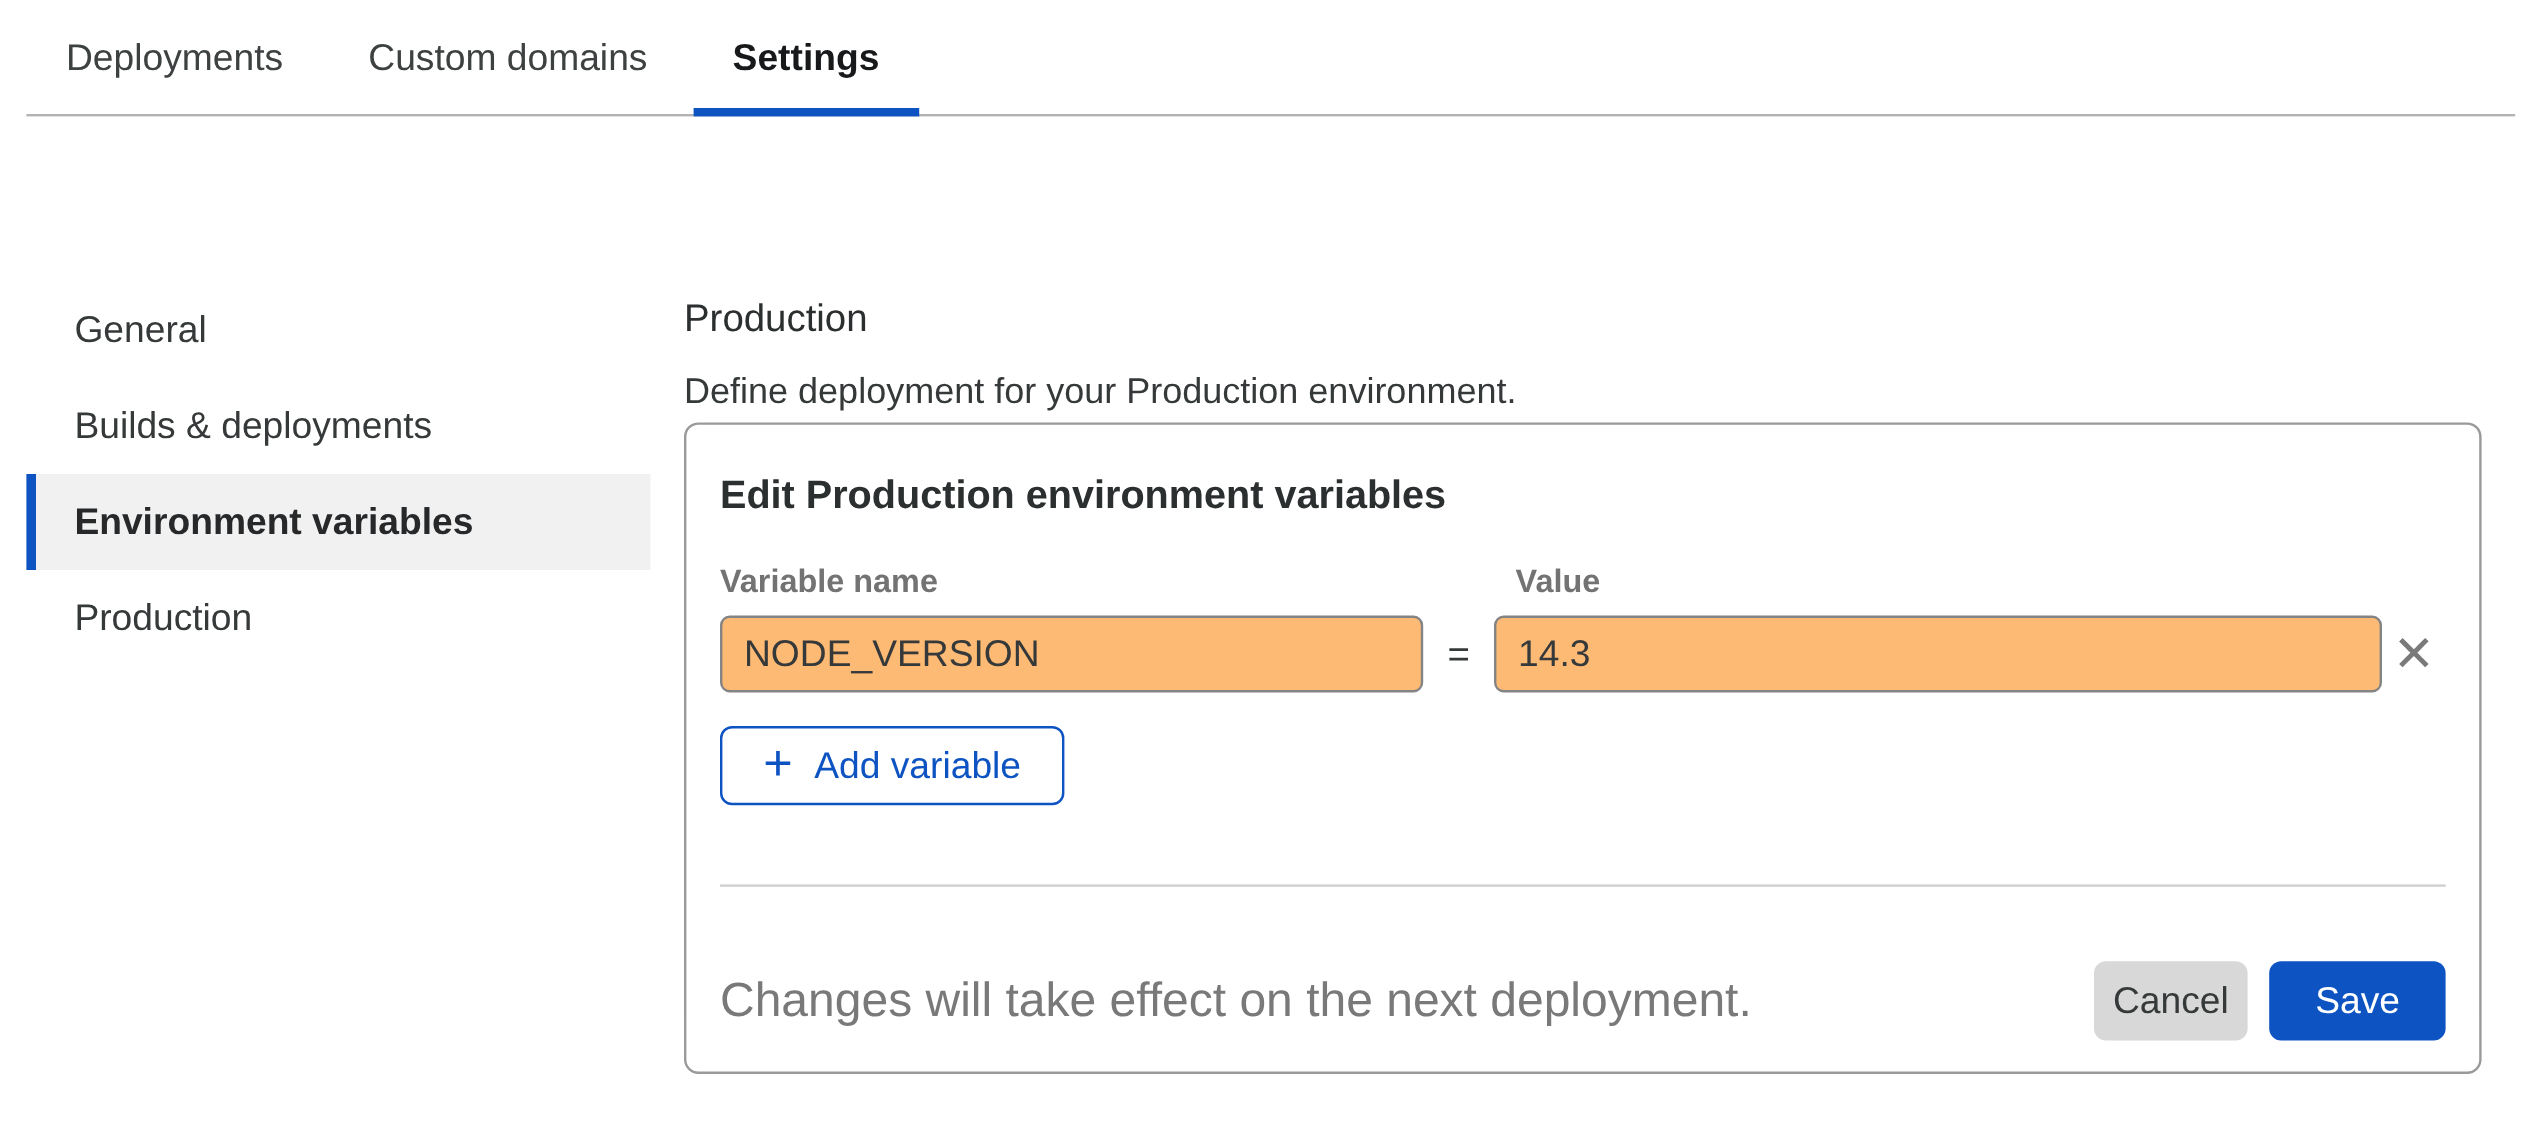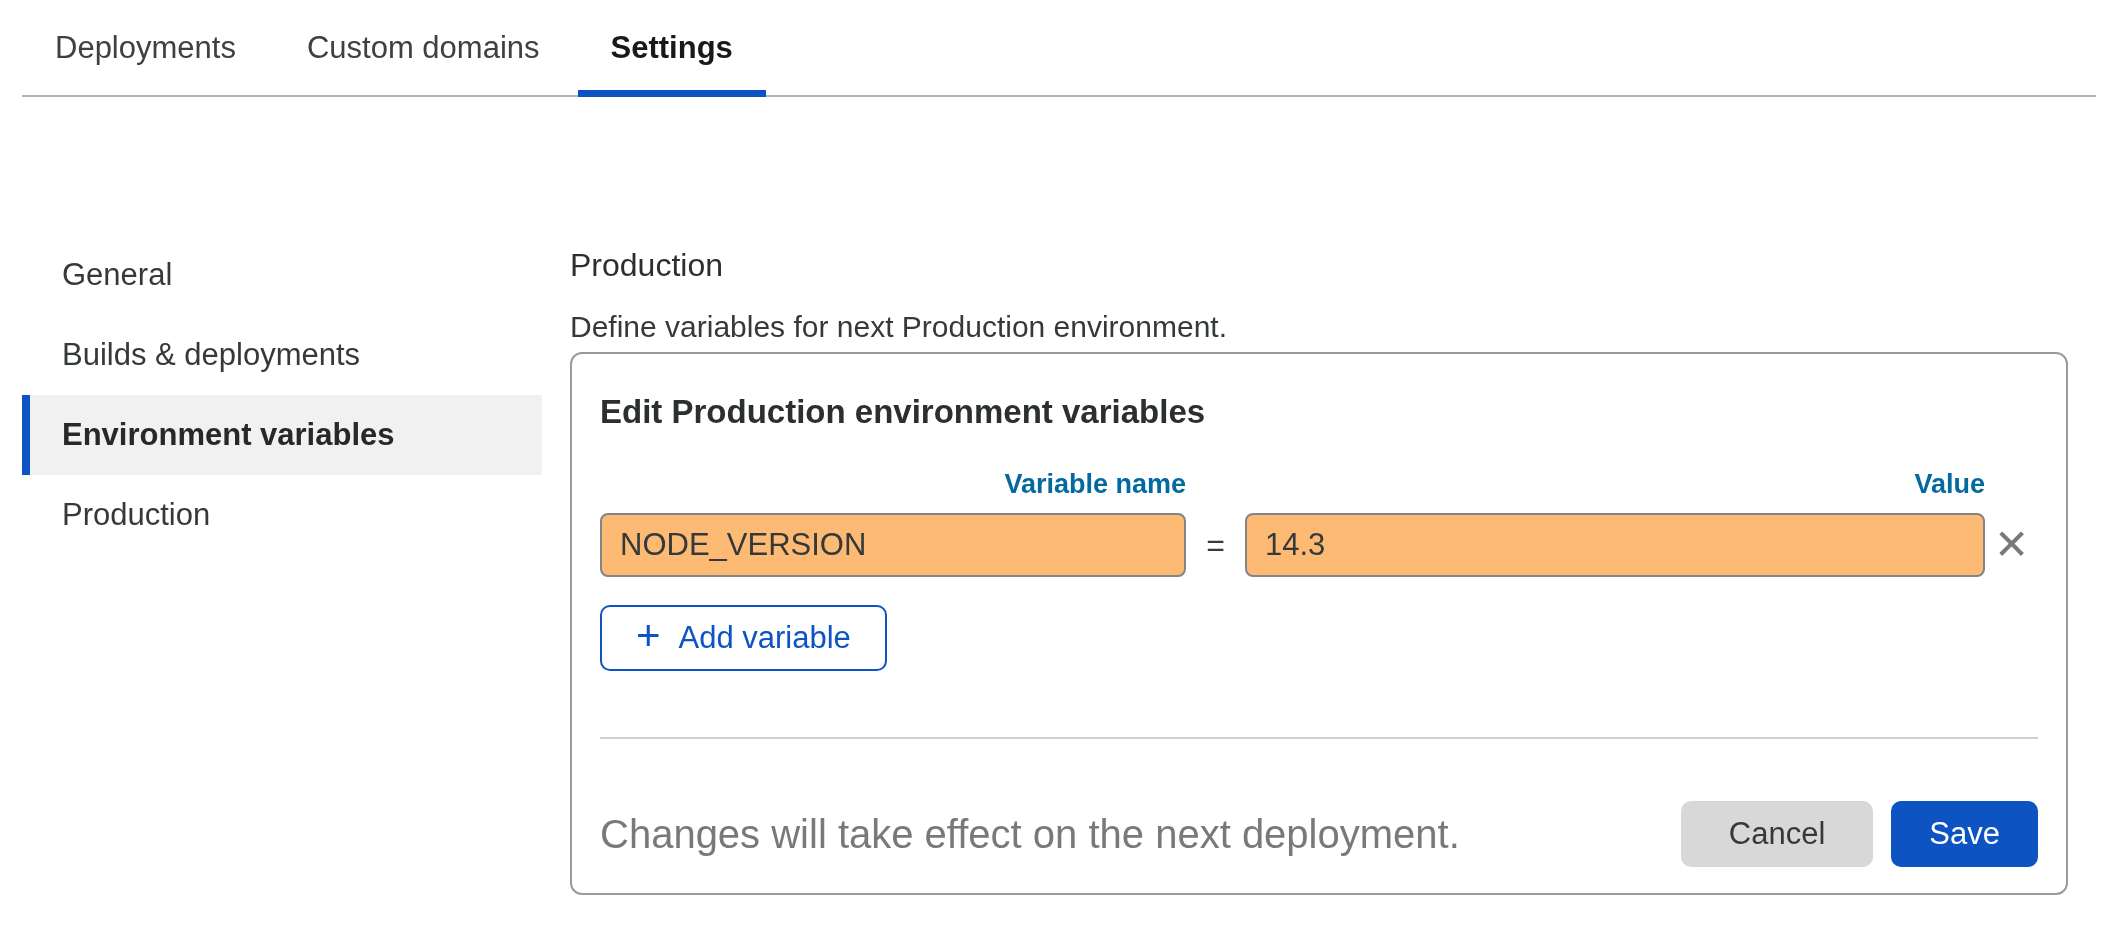--- a/index.html
+++ b/index.html
@@ -66,21 +66,21 @@
     margin-top:8px;border:2px solid var(--card-border);
     border-radius:12px;padding:38px 28px 26px 28px;background:#fff;
   }
   .card-title{margin:0;font-size:33px;font-weight:700;line-height:40px;color:#2c2f30;}
 
   .var-grid{
     display:grid;grid-template-columns:586px 59px 740px 1fr;
     align-items:center;
   }
   .labels-row{margin-top:36px;}
-  .field-label{font-size:27px;font-weight:700;line-height:33px;color:#0369a1;text-align:right;}
+  .field-label{font-size:27px;font-weight:700;line-height:33px;color:#737373;}
   .field-label.value{padding-left:18px;}
   .inputs-row{margin-top:12px;}
   .var-input{
     width:100%;height:64px;border:2px solid var(--input-border);
     border-radius:8px;padding:0 18px;font-size:31px;color:var(--text);
     font-family:"Liberation Sans", sans-serif;background:#fdba74;outline:none;
   }
   .equals{display:flex;justify-content:center;font-size:32px;color:var(--text);}
   .remove-cell{display:flex;justify-content:center;}
   .remove-btn{
@@ -99,21 +99,21 @@
   .add-btn .plus{font-size:42px;font-weight:400;line-height:42px;transform:translateY(-2px);}
 
   .divider{margin-top:66px;border:none;border-top:2px solid var(--divider);}
 
   .card-footer{margin-top:62px;display:flex;align-items:center;}
   .footer-note{flex:1;font-size:40px;color:var(--muted-text);}
   .btn{
     height:66px;border:none;border-radius:10px;cursor:pointer;
     font-size:31px;font-family:"Liberation Sans", sans-serif;
   }
-  .btn-cancel{background:var(--cancel-bg);color:var(--text);padding:0 48px;}
+  .btn-cancel{background:var(--cancel-bg);color:var(--text);padding:0 16px;}
   .btn-save{background:var(--accent);color:#ffffff;padding:0 38px;margin-left:18px;}
 </style>
 </head>
 <body>
 
 <nav class="tabbar">
   <div class="tab">
     <span>Deployments</span>
   </div>
   <div class="tab">
@@ -137,21 +137,21 @@
     <div class="side-item active">
       <span>Environment variables</span>
     </div>
     <div class="side-item">
       <span>Production</span>
     </div>
   </aside>
 
   <main class="main">
     <h1 class="section-title">Production</h1>
-    <p class="section-desc">Define variables for next Production environment.</p>
+    <p class="section-desc">Define deployment for your Production environment.</p>
 
     <section class="card">
       <h2 class="card-title">Edit Production environment variables</h2>
 
       <div class="var-grid labels-row">
         <div class="field-label">Variable name</div>
         <div></div>
         <div class="field-label value">Value</div>
         <div></div>
       </div>

